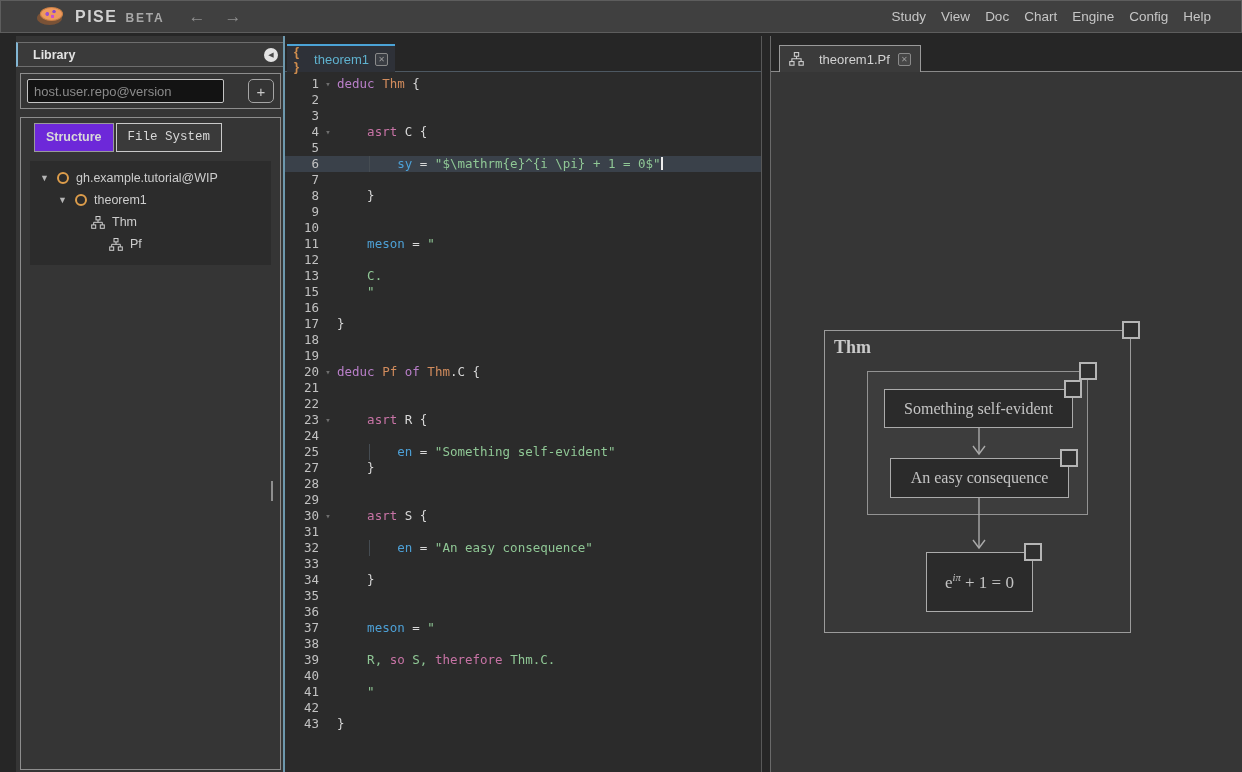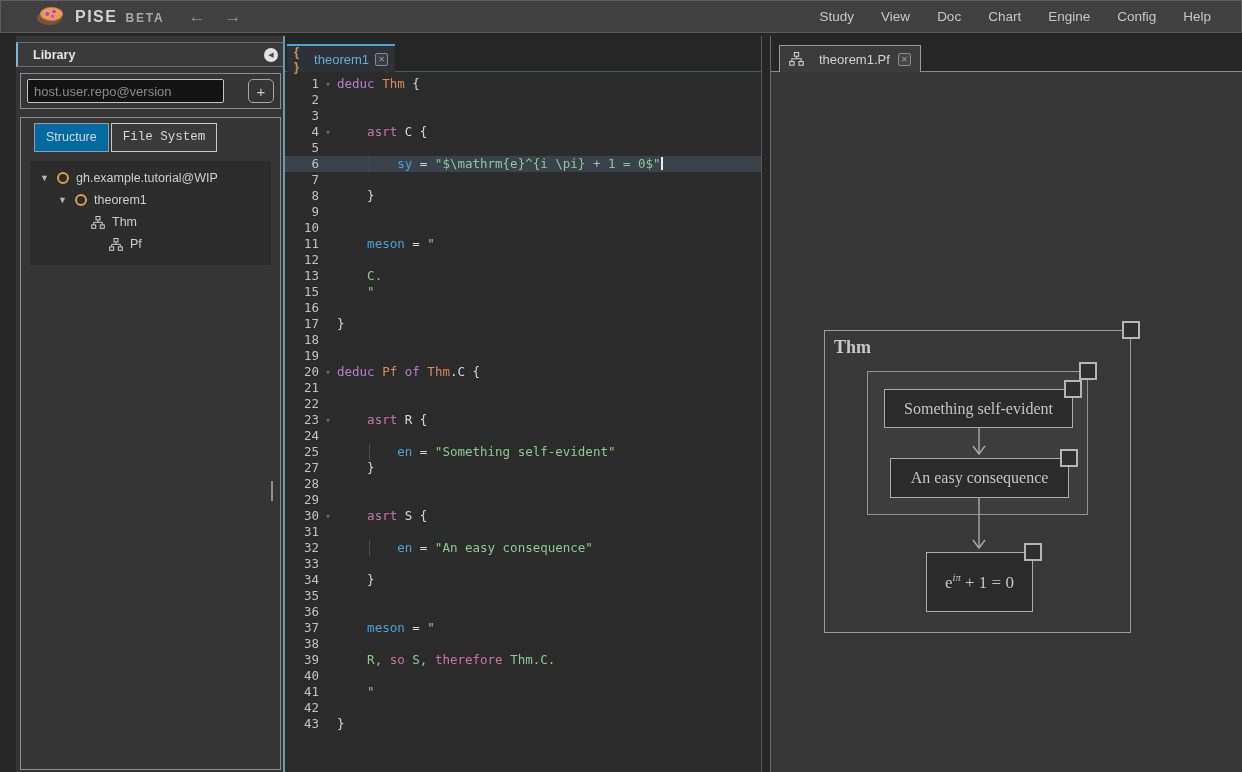--- a/index.html
+++ b/index.html
@@ -15,21 +15,21 @@
              border:1px solid #c97f45;
              background:
                radial-gradient(circle at 30% 50%, #9c4fd0 0 1.6px, transparent 2.2px),
                radial-gradient(circle at 62% 30%, #8a49c9 0 1.4px, transparent 2px),
                radial-gradient(circle at 55% 70%, #c64fd0 0 1.4px, transparent 2px),
                #ee9a5d; }
   .app-name { margin-left:11px; font-size:16px; font-weight:bold; letter-spacing:1.5px; color:#d2d2d2; }
   .beta { margin-left:8px; margin-top:3px; font-size:12px; font-weight:bold; letter-spacing:1.8px; color:#a8a8a8; }
   .nav-arrows { display:flex; gap:19px; margin-left:24px; color:#8f8f8f; font-size:17px; }
   .nav-arrows span { cursor:default; }
-  .menu { margin-left:auto; display:flex; gap:27px; margin-right:30px; color:#c6c6c6; font-size:13.5px; list-style:none; }
+  .menu { margin-left:auto; display:flex; gap:15px; margin-right:30px; color:#c6c6c6; font-size:13.5px; list-style:none; }
 
   
   .library { position:absolute; left:16px; top:36px; width:270px; height:736px; background:#353535;
              border-right:1px solid #606060; display:flex; flex-direction:column; }
   .lib-header { margin-top:6px; height:25px; background:#3a3a3a; border-bottom:1px solid #6e6e6e;
                 border-top:1px solid #6e6e6e; border-left:2px solid #82b6d4;
                 display:flex; align-items:center; position:relative; flex:none; }
   .lib-title { margin-left:15px; font-size:12.5px; font-weight:bold; color:#e3e3e3; }
   .collapse-icon { position:absolute; right:7px; width:14px; height:14px; border-radius:50%;
                    background:#e3e3e3; color:#4a4a4a; font-size:7px;
@@ -38,21 +38,21 @@
                 align-items:center; gap:24px; flex:none; }
   .lib-search input { flex:1; height:24px; background:#131313; border:1px solid #c4c4c4; border-radius:2px;
                       color:#9a9a9a; font-size:13px; padding:0 6px; font-family:"Liberation Sans",sans-serif; }
   .lib-search input::placeholder { color:#8a8a8a; }
   .add-btn { width:26px; height:24px; border:1.5px solid #a5a5a5; border-radius:5px; background:transparent;
              color:#c8c8c8; font-size:15px; display:flex; align-items:center; justify-content:center; }
   .lib-body { margin:8px 4px 2px; border:1px solid #8d8d8d; flex:1; display:flex; flex-direction:column; }
   .lib-tabs { display:flex; padding:5px 0 0 13px; }
   .lib-tab { font-size:12.5px; color:#d8d8d8; padding:6px 11px 7px; border:1px solid #9a9a9a;
              background:#3a3a3a; position:relative; }
-  .lib-tab.active { background:#0369a1; z-index:1; }
+  .lib-tab.active { background:#6d28d9; z-index:1;font-weight:bold; }
   .lib-tab.fs { border-color:#c9c9c9; margin-left:2px;font-family:Liberation Mono, monospace; }
   .tree { margin:9px 9px 0; background:#2c2c2c; padding:6px 0 10px; }
   .tree-row { height:22px; display:flex; align-items:center; font-size:12.5px; color:#cdcdcd; white-space:nowrap; }
   .caret { width:11px; font-size:9px; color:#b5b5b5; margin-right:6px; flex:none; }
   .circle-icon { width:12px; height:12px; border:2px solid #dd9d4b; border-radius:50%; margin-right:7px; flex:none; }
   .org-icon { margin-right:7px; flex:none; display:flex; }
   .ind0 { padding-left:10px; } .ind1 { padding-left:28px; } .ind2 { padding-left:61px; } .ind3 { padding-left:79px; }
 
   
   .scroll-thumb { position:absolute; left:271px; top:481px; width:2px; height:20px; background:#8f8f8f; z-index:4; }

